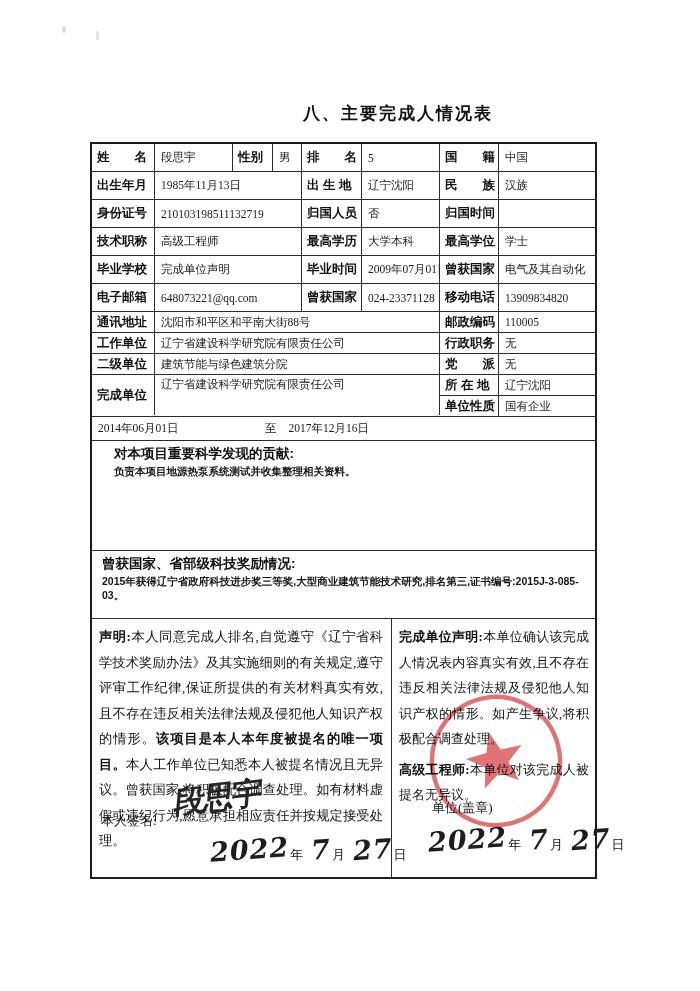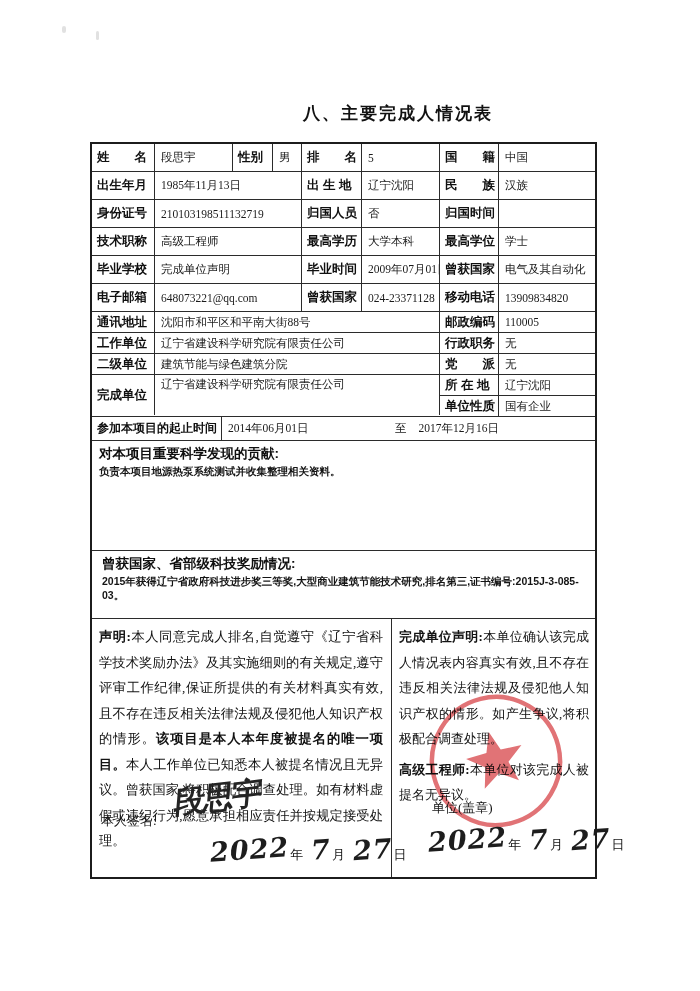--- a/index.html
+++ b/index.html
@@ -25,21 +25,21 @@
   .w60{width:60px;} .w147{width:147px;} .w59{width:59px;} .w96{width:96px;}
   .w285{width:285px;} .w130{width:130px;} .w373{width:373px;} .w155{width:155px;}
   .stack{display:flex;flex-direction:column;}
   .stack .inrow{display:flex;height:20px;}
   .stack .inrow:first-child{border-bottom:1px solid #2b2b2b;}
   .top-align{align-items:flex-start;padding-top:2px;}
   .lb-sm{font-size:12px;}
   .d1{display:inline-block;width:167px;}
   .to{margin-right:12px;}
 
-  .sec{display:block;border-bottom:1px solid #2b2b2b;box-sizing:border-box;padding:4px 8px 0 7px;}
+  .sec{display:block;border-bottom:1px solid #2b2b2b;box-sizing:border-box;padding:4px 8px 0 22px;}
   .sec-contrib{height:110px;}
   .sec-award{height:68px;padding-left:10px;}
   .sec .h{font-family:"Liberation Sans",sans-serif;font-weight:bold;font-size:13.5px;color:#0f0f0f;}
   .sec .t{font-family:"Liberation Sans",sans-serif;font-weight:bold;font-size:10.5px;margin-top:2px;color:#141414;}
 
   .decl{display:flex;height:258px;}
   .decl-left{position:relative;width:300px;border-right:1px solid #2b2b2b;box-sizing:border-box;}
   .decl-right{position:relative;width:203px;box-sizing:border-box;}
   .decl p{margin:0;padding:5px 8px 0 7px;font-size:13.3px;line-height:25.5px;text-align:justify;color:#121212;}
   .decl-right p{padding:5px 6px 0 7px;font-size:13px;line-height:25.5px;}
@@ -162,21 +162,20 @@
           <div class="c vl w96 h20 nr">辽宁沈阳</div>
         </div>
         <div class="inrow">
           <div class="c lb w59 h20">单位性质</div>
           <div class="c vl w96 h20 nr">国有企业</div>
         </div>
       </div>
     </div>
 
     <div class="row">
-      <div class="c lb lb-sm w130 h23">参加本项目的起止时间</div>
       <div class="c vl w373 h23 nr">
         <span class="d1">2014年06月01日</span>
         <span class="to">至</span>
         <span>2017年12月16日</span>
       </div>
     </div>
 
     <div class="sec sec-contrib">
       <div class="h">对本项目重要科学发现的贡献:</div>
       <div class="t">负责本项目地源热泵系统测试并收集整理相关资料。</div>

